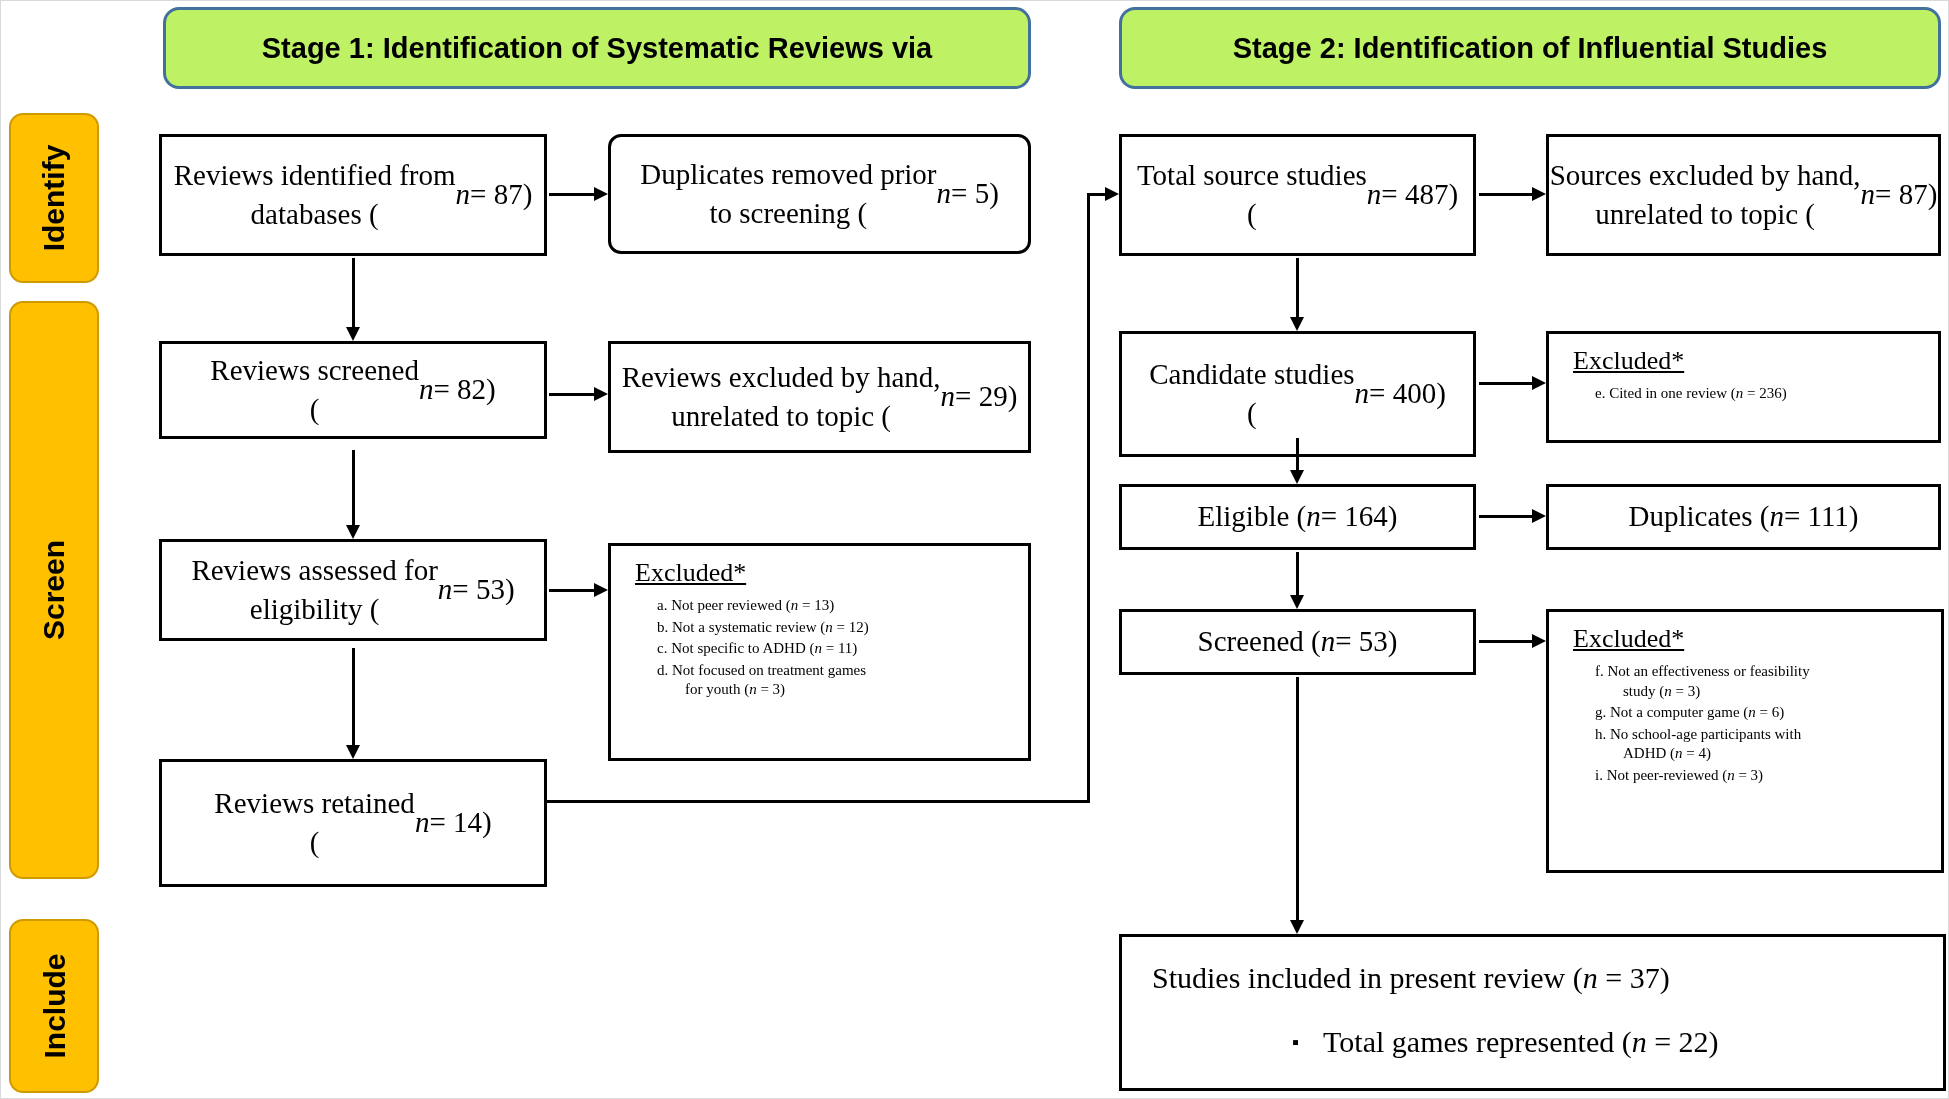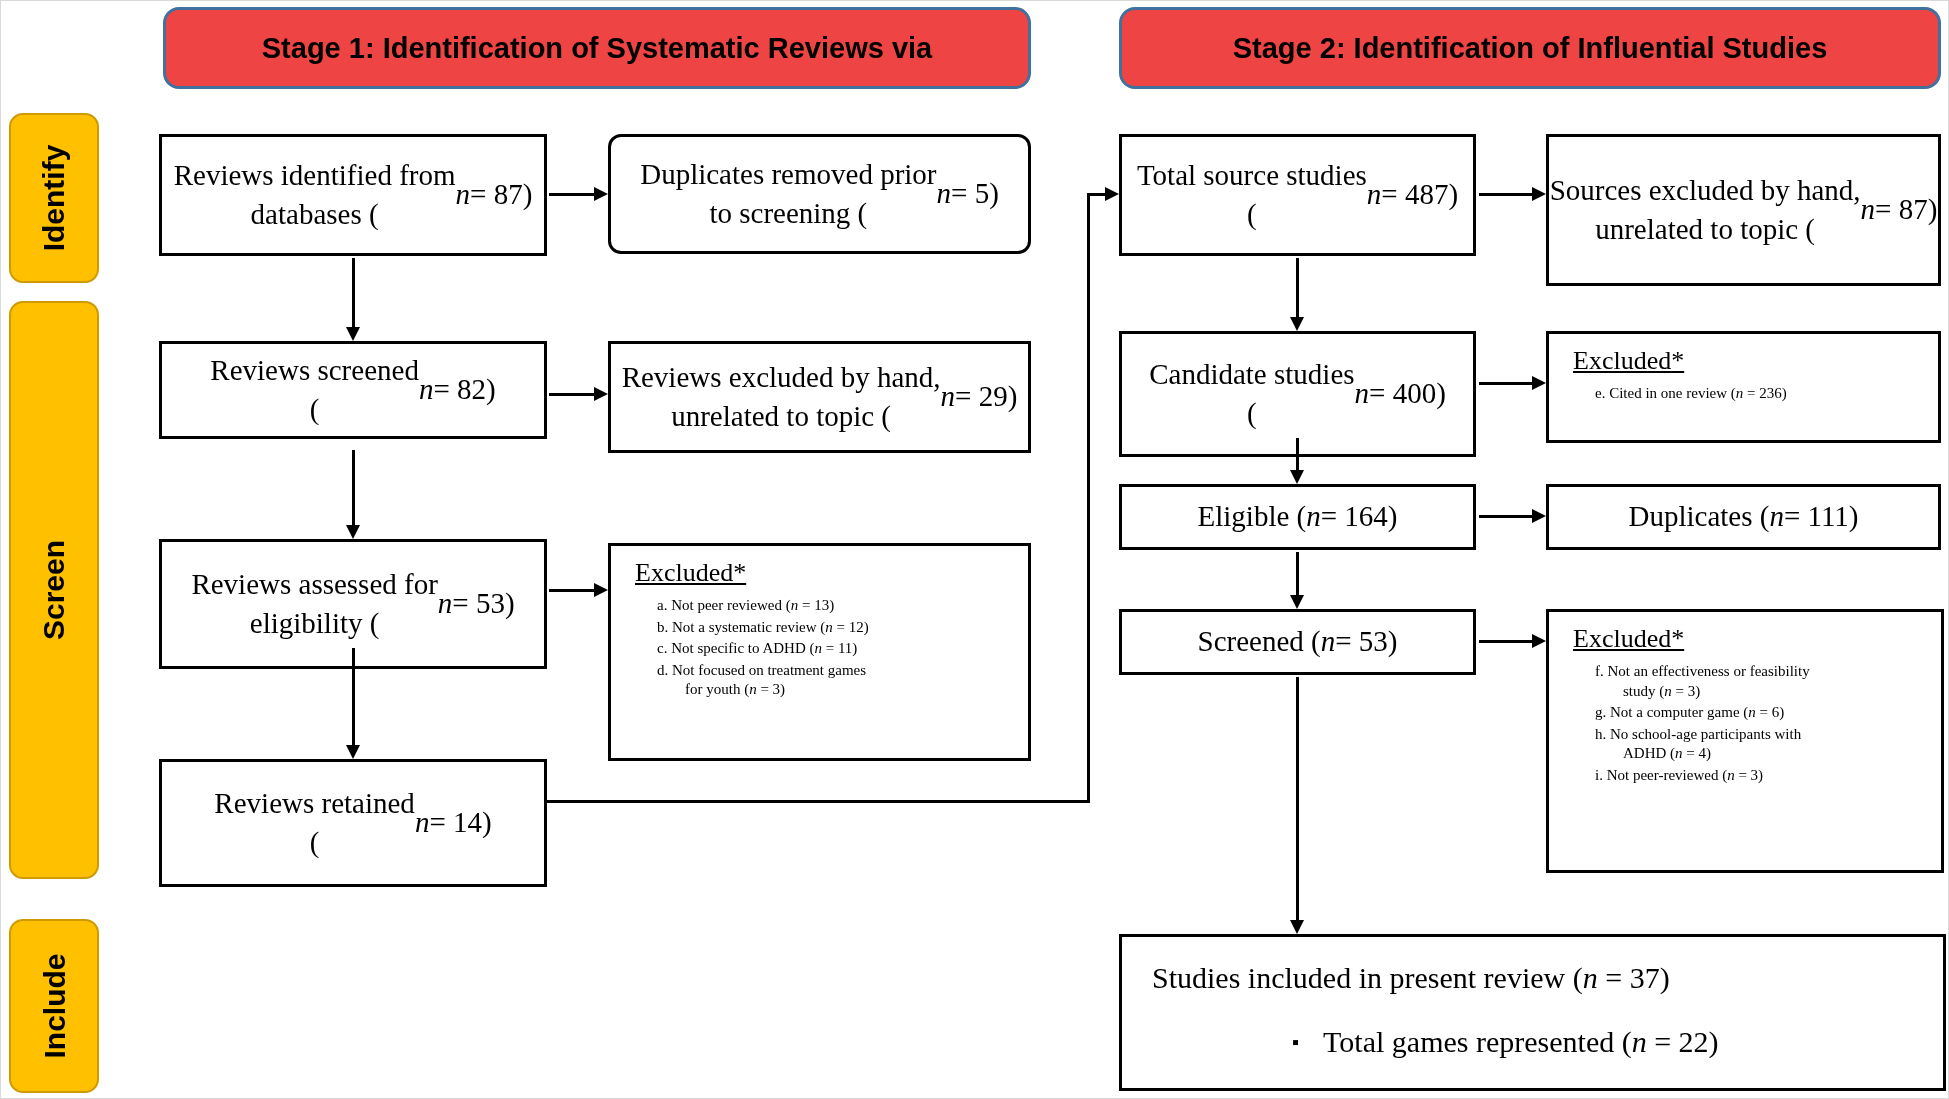--- a/index.html
+++ b/index.html
@@ -3,21 +3,21 @@
 <meta charset="utf-8">
 <style>
   * { margin:0; padding:0; box-sizing:border-box; }
   html,body { width:1949px; height:1099px; background:#ffffff; }
   body { font-family:"Liberation Serif", serif; color:#000; }
   .canvas { position:absolute; left:0; top:0; width:1949px; height:1099px; background:#fff; overflow:hidden; border:1px solid #d9d9d9; }
 
   
   .stage-header {
     position:absolute; height:82px;
-    background:#ef4444; border:3px solid #41719C; border-radius:16px;
+    background:#bef264; border:3px solid #41719C; border-radius:16px;
     display:flex; align-items:center; justify-content:center;
     font-family:"Liberation Sans", sans-serif; font-weight:bold; font-size:29px; color:#000;
   }
 
   
   .side-label {
     position:absolute; left:8px; width:90px;
     background:#FFC000; border:2px solid #cf9a00; border-radius:14px;
     display:flex; align-items:center; justify-content:center;
   }
@@ -78,21 +78,21 @@
   </div>
 
   <div class="box center" style="left:158px; top:133px; width:388px; height:122px;">Reviews identified from
 databases (<i>n</i> = 87)</div>
   <div class="box center" style="left:607px; top:133px; width:423px; height:120px;border-radius:13px;">Duplicates removed prior
 to screening (<i>n</i> = 5)</div>
   <div class="box center" style="left:158px; top:340px; width:388px; height:98px;">Reviews screened
 (<i>n</i> = 82)</div>
   <div class="box center" style="left:607px; top:340px; width:423px; height:112px;">Reviews excluded by hand,
 unrelated to topic (<i>n</i> = 29)</div>
-  <div class="box center" style="left:158px; top:538px; width:388px; height:130px;">Reviews assessed for
+  <div class="box center" style="left:158px; top:538px; width:388px; height:102px;">Reviews assessed for
 eligibility (<i>n</i> = 53)</div>
 
   <div class="box exc" style="left:607px; top:542px; width:423px; height:218px;">
     <div class="exc-title">Excluded*</div>
     <div class="exc-item">a. Not peer reviewed (<i>n</i> = 13)</div>
     <div class="exc-item">b. Not a systematic review (<i>n</i> = 12)</div>
     <div class="exc-item">c. Not specific to ADHD (<i>n</i> = 11)</div>
     <div class="exc-item">d. Not focused on treatment games
 for youth (<i>n</i> = 3)</div>
   </div>
@@ -106,21 +106,21 @@
   <div class="v-arrow" style="left:351px; top:449px; height:75px;"></div>
   <div class="h-arrow" style="left:548px; top:588px; width:45px;"></div>
   <div class="v-arrow" style="left:351px; top:647px; height:97px;"></div>
 
   <div class="h-line" style="left:546px; top:799px; width:540px;"></div>
   <div class="v-line" style="left:1086px; top:192px; height:610px;"></div>
   <div class="h-arrow" style="left:1086px; top:192px; width:18px;"></div>
 
   <div class="box center" style="left:1118px; top:133px; width:357px; height:122px;">Total source studies
 (<i>n</i> = 487)</div>
-  <div class="box center" style="left:1545px; top:133px; width:395px; height:152px;">Sources excluded by hand,
+  <div class="box center" style="left:1545px; top:133px; width:395px; height:122px;">Sources excluded by hand,
 unrelated to topic (<i>n</i> = 87)</div>
   <div class="box center" style="left:1118px; top:330px; width:357px; height:126px;">Candidate studies
 (<i>n</i> = 400)</div>
 
   <div class="box exc" style="left:1545px; top:330px; width:395px; height:112px;">
     <div class="exc-title">Excluded*</div>
     <div class="exc-item">e. Cited in one review (<i>n</i> = 236)</div>
   </div>
 
   <div class="box center" style="left:1118px; top:483px; width:357px; height:66px;">Eligible (<i>n</i> = 164)</div>

